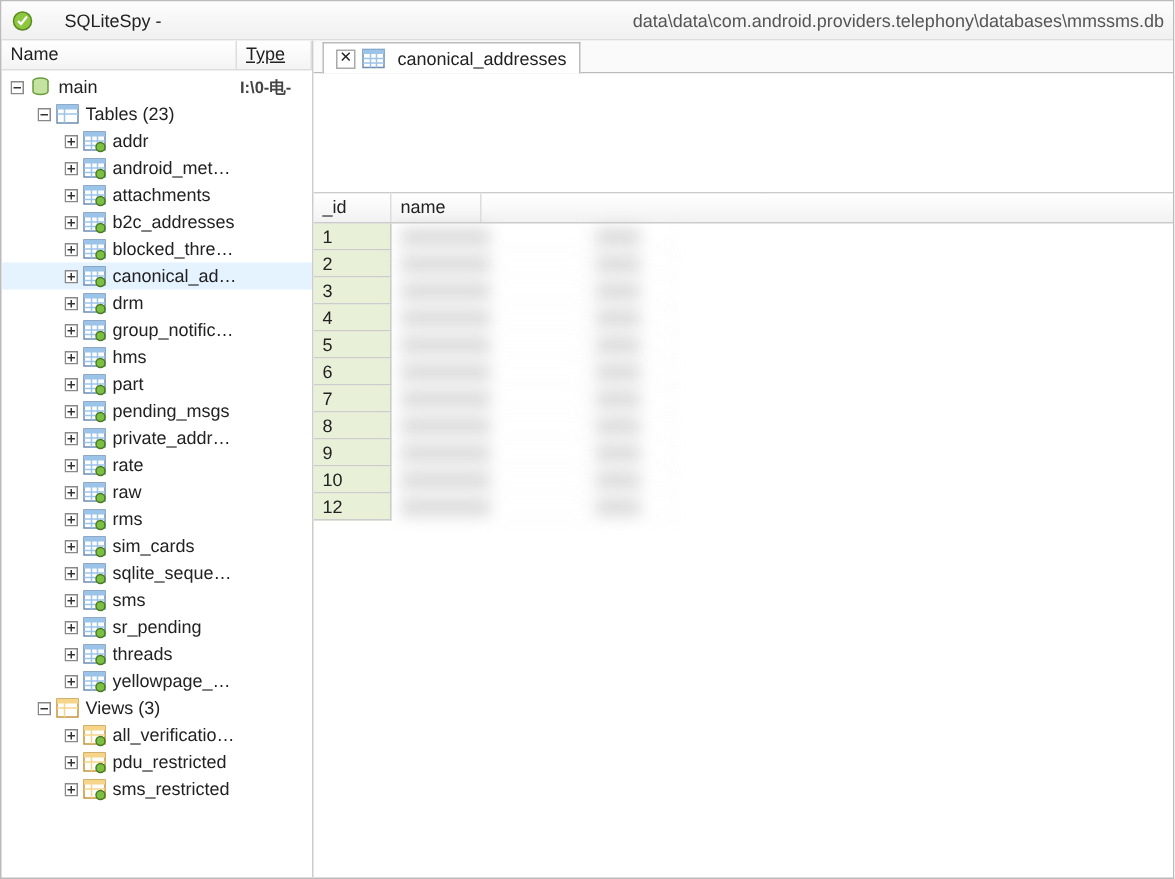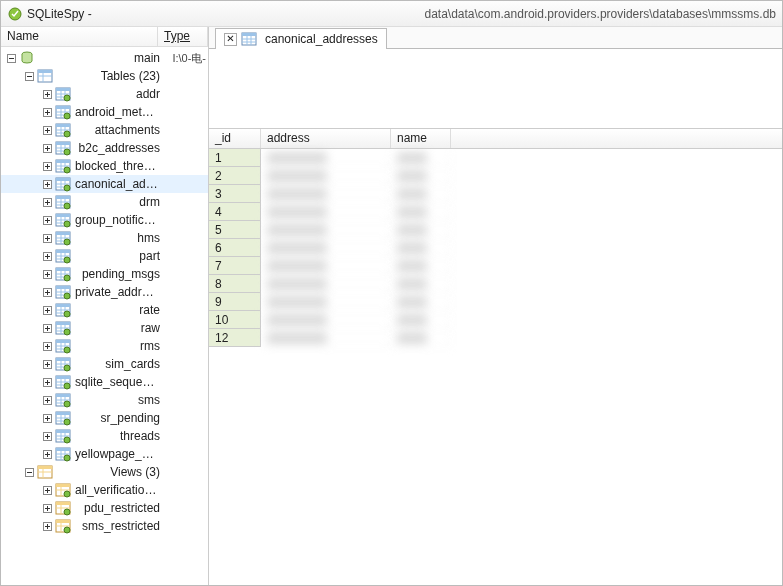--- a/index.html
+++ b/index.html
@@ -1,38 +1,38 @@
 <!DOCTYPE html>
 <html><head>
 <meta charset="utf-8">
 <style>
   * { box-sizing: border-box; }
   html, body { margin: 0; padding: 0; font-family: "Microsoft YaHei", "Segoe UI", Tahoma, sans-serif; font-size: 12px; color: #222; background: #fff; }
   .window { width: 783px; height: 586px; display: flex; flex-direction: column; border: 1px solid #bbb; }
-  .titlebar { height: 26px; display: flex; align-items: center; padding: 0 6px; background: linear-gradient(#fdfdfd,#f0f0f0); border-bottom: 1px solid #ddd; gap: 4px; }
+  .titlebar { height: 26px; display: flex; align-items: center; padding: 0 6px; background: linear-gradient(#fdfdfd,#f0f0f0); border-bottom: 1px solid #ddd; gap: 20px; }
   .titlebar .app-icon { width:16px; height:16px; }
   .title-text { font-size: 12px; white-space: nowrap; }
   .title-path { font-size: 12px; color: #555; margin-left: auto; white-space: nowrap; overflow: hidden; text-overflow: ellipsis; }
   .menubar { height: 22px; display: flex; align-items: center; padding: 0 4px; gap: 2px; background: #fafafa; border-bottom: 1px solid #ddd; }
   .menubar .menu-item { padding: 2px 8px; cursor: default; }
   .body { flex: 1; display: flex; overflow: hidden; }
   .left-pane { width: 208px; border-right: 1px solid #ccc; display: flex; flex-direction: column; overflow: hidden; }
   .left-header { display: flex; height: 20px; background: linear-gradient(#fff,#f4f4f4); border-bottom: 1px solid #ddd; }
   .left-header .col { padding: 2px 6px; border-right: 1px solid #ddd; }
   .left-header .col.name { flex: 1; }
   .left-header .col.type { width: 50px; text-decoration: underline; }
-  .tree { flex: 1; overflow: auto; padding: 2px 0; text-align: right; }
+  .tree { flex: 1; overflow: auto; padding: 2px 0; }
   .node { display: flex; align-items: center; height: 18px; padding-left: var(--ind,4px); cursor: default; white-space: nowrap; }
   .node.sel { background: #e5f2ff; }
   .tw { width: 12px; height: 12px; display: inline-flex; align-items: center; justify-content: center; margin-right: 2px; }
   .tw svg { width: 9px; height: 9px; }
   .ic { width: 16px; height: 16px; display: inline-flex; align-items: center; justify-content: center; margin-right: 4px; }
   .ic svg { width: 16px; height: 16px; }
   .node .lbl { flex: 1; overflow: hidden; text-overflow: ellipsis; }
-  .node .type-col { width: 48px; font-size: 11px; color: #444; overflow: hidden; text-overflow: ellipsis; padding-right: 2px; }
+  .node .type-col { width: 48px; font-size: 11px; color: #444; overflow: hidden; text-overflow: ellipsis; padding-right: 2px; font-weight: bold; }
   .right-pane { flex: 1; display: flex; flex-direction: column; overflow: hidden; }
   .tabrow { height: 22px; display: flex; align-items: flex-end; padding-left: 6px; border-bottom: 1px solid #bbb; background: #fafafa; gap: 0; }
   .tab { display: flex; align-items: center; gap: 4px; padding: 2px 8px; border: 1px solid #bbb; border-bottom: none; background: #fff; position: relative; top: 1px; }
   .tab .x { width: 13px; height: 13px; display: inline-flex; align-items: center; justify-content: center; border: 1px solid #aaa; font-size: 10px; line-height: 1; cursor: default; }
   .sql-area { height: 80px; border-bottom: 1px solid #ccc; background: #fff; }
   .grid { flex: 1; overflow: auto; }
   .ghead { display: flex; position: sticky; top: 0; background: linear-gradient(#fff,#f2f2f2); border-bottom: 1px solid #ccc; height: 20px; }
   .gcol { border-right: 1px solid #ddd; padding: 2px 6px; }
   .gcol.idcol { width: 52px; }
   .gcol.addr { width: 130px; }
@@ -55,21 +55,21 @@
   <div class="titlebar">
     <span class="app-icon">
       <svg viewBox="0 0 16 16">
           <circle cx="8" cy="8" r="6" fill="#8dc63f" stroke="#5a8a1f"></circle>
           <path d="M5 8 L7 10 L11 5" stroke="#fff" stroke-width="1.5" fill="none"></path>
         </svg>
     </span>
     <span class="title-text">
       <span>SQLiteSpy</span><span> -</span>
     </span>
-    <span class="title-path">data\data\com.android.providers.providers\databases\mmssms.db</span>
+    <span class="title-path">data\data\com.android.providers.telephony\databases\mmssms.db</span>
   </div>
 
 
   <div class="body">
 
     <div class="left-pane">
       <div class="left-header">
         <div class="col name">Name</div>
         <div class="col type">Type</div>
       </div>
@@ -665,21 +665,20 @@
                 <line x1="10" y1="2" x2="10" y2="14" stroke="#9cc3e8"></line>
               </svg>
           </span>
           <span>canonical_addresses</span>
         </div>
       </div>
       <div class="sql-area"></div>
       <div class="grid">
         <div class="ghead">
           <div class="gcol idcol">_id</div>
-          <div class="gcol addr">address</div>
           <div class="gcol namec">name</div>
         </div>
         <div id="grid-body">
             <div class="grow">
               <div class="gcell hdr">1</div>
               <div class="gcell addr blur">
                 <div class="blob"></div>
               </div>
               <div class="gcell namec blur">
                 <div class="blob" style="width:30px"></div>

